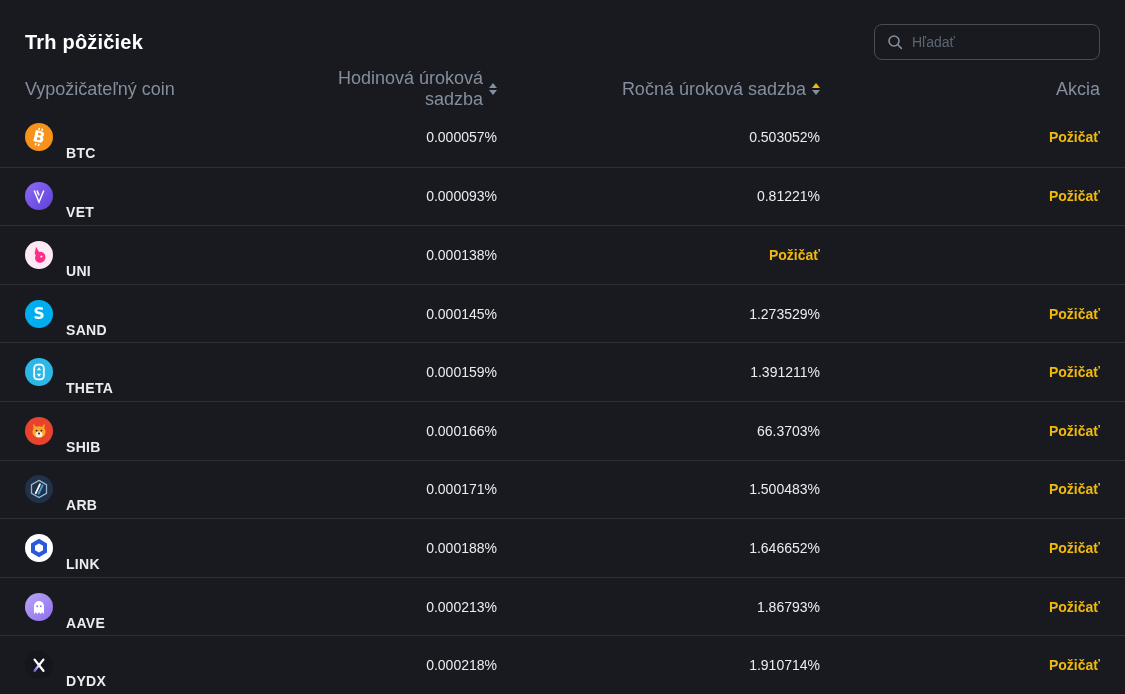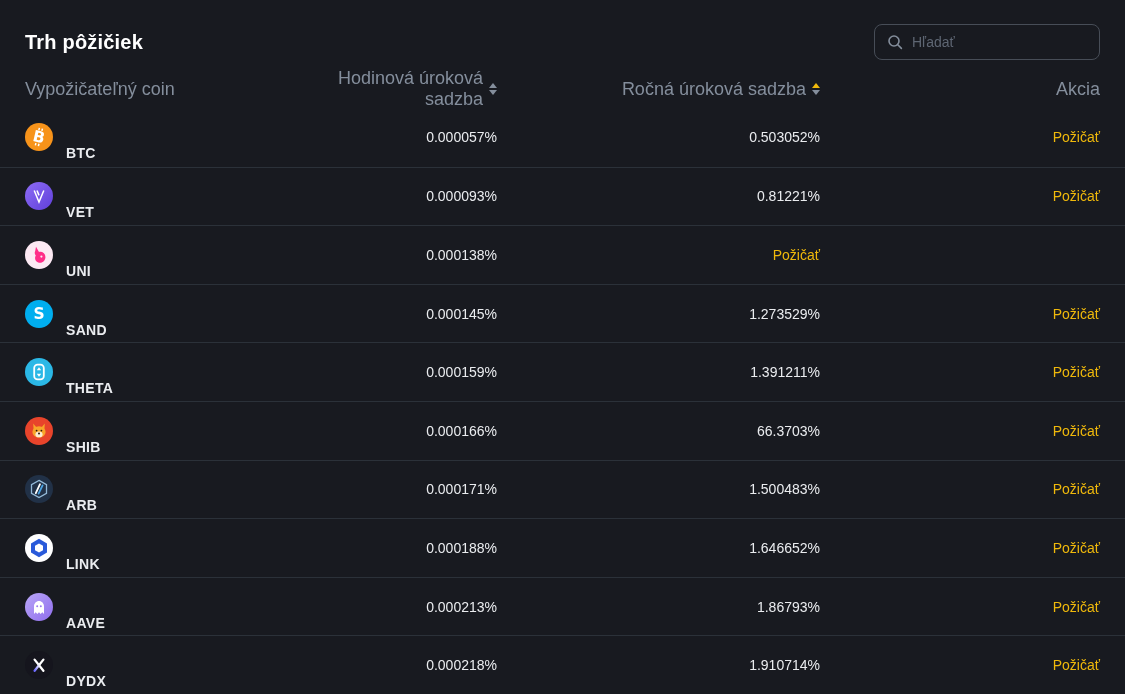--- a/index.html
+++ b/index.html
@@ -47,21 +47,21 @@
   .tri.down{border-left:4px solid transparent;border-right:4px solid transparent;border-top:5px solid var(--muted);}
   .tri.up.active{border-bottom-color:var(--accent);}
   .tbody{}
   .row{height:58.6px;}
   .row + .row{border-top:1px solid var(--divider);}
   .cell{display:flex;align-items:center;font-size:14px;}
   .coin-icon{width:28px;height:28px;border-radius:50%;display:inline-flex;margin-right:13px;}
   .coin-icon svg{width:28px;height:28px;display:block;}
   .symbol{font-weight:700;color:var(--text);letter-spacing:.3px;margin-top:32px;}
   .val{font-weight:500;color:var(--text);}
-  .action{color:var(--accent);font-weight:400;cursor:pointer;text-decoration:none;font-size:14px;text-align:center;}
+  .action{color:var(--accent);font-weight:700;cursor:pointer;text-decoration:none;font-size:14px;text-align:center;}
 </style>
 </head>
 <body>
 
 <div class="topbar">
   <h1 class="page-title">Trh pôžičiek</h1>
   <div class="search">
     <svg width="16" height="16" viewBox="0 0 16 16">
       <circle cx="7" cy="7" r="5" fill="none" stroke="#848E9C" stroke-width="1.6"></circle>
       <line x1="10.8" y1="10.8" x2="14.4" y2="14.4" stroke="#848E9C" stroke-width="1.6" stroke-linecap="round"></line>

